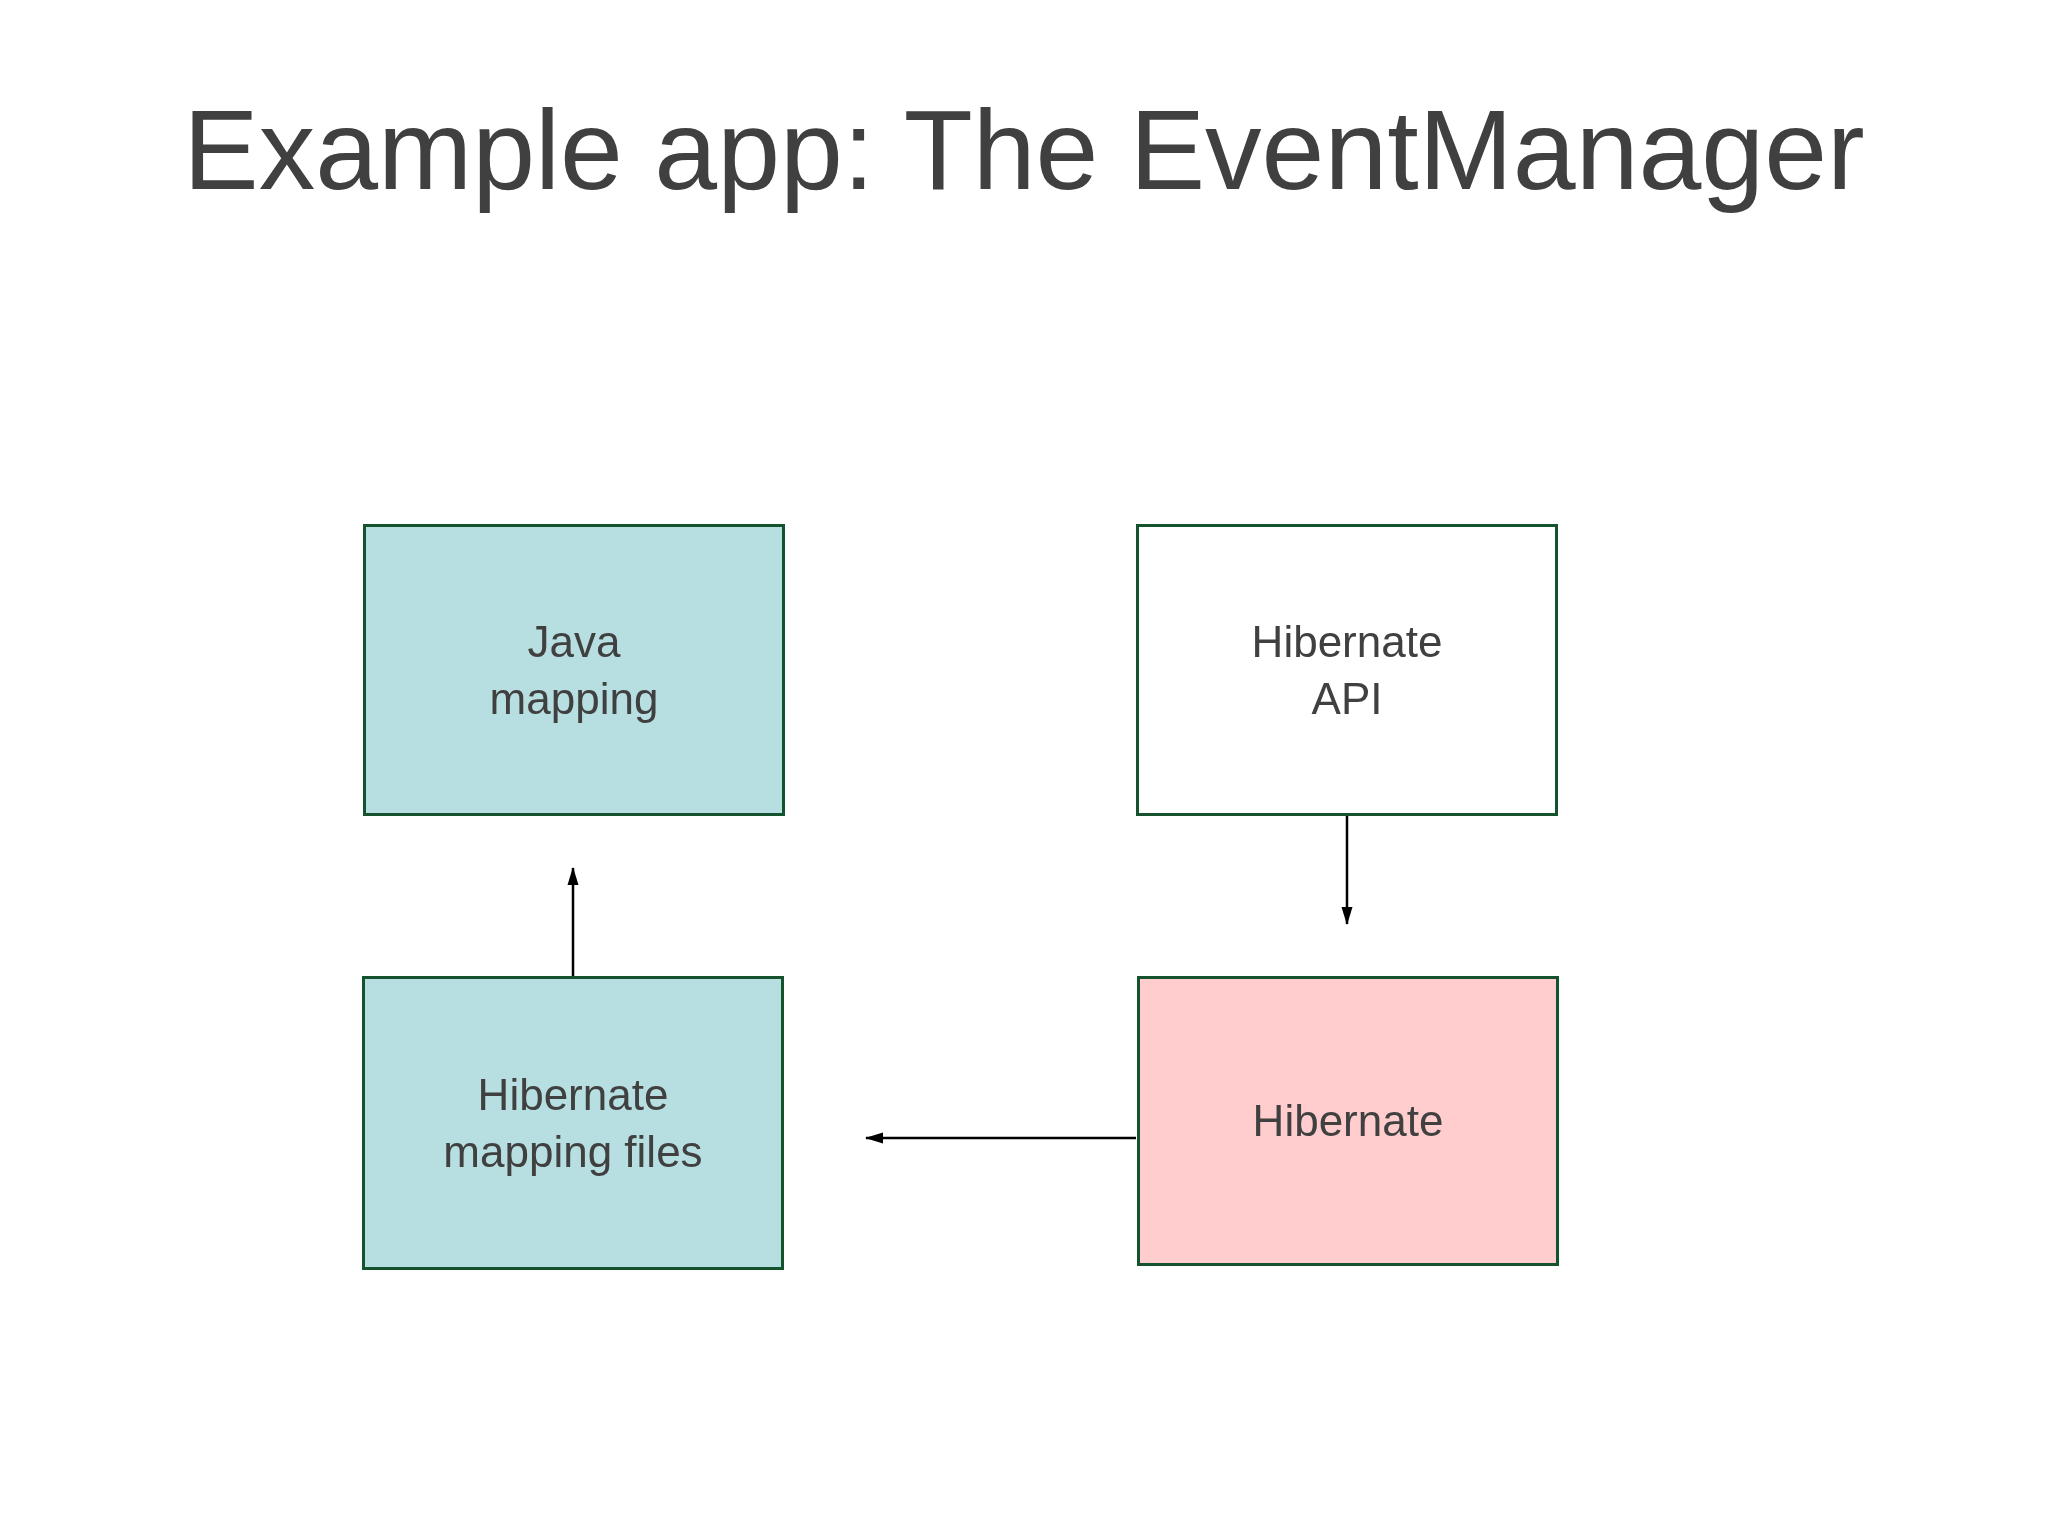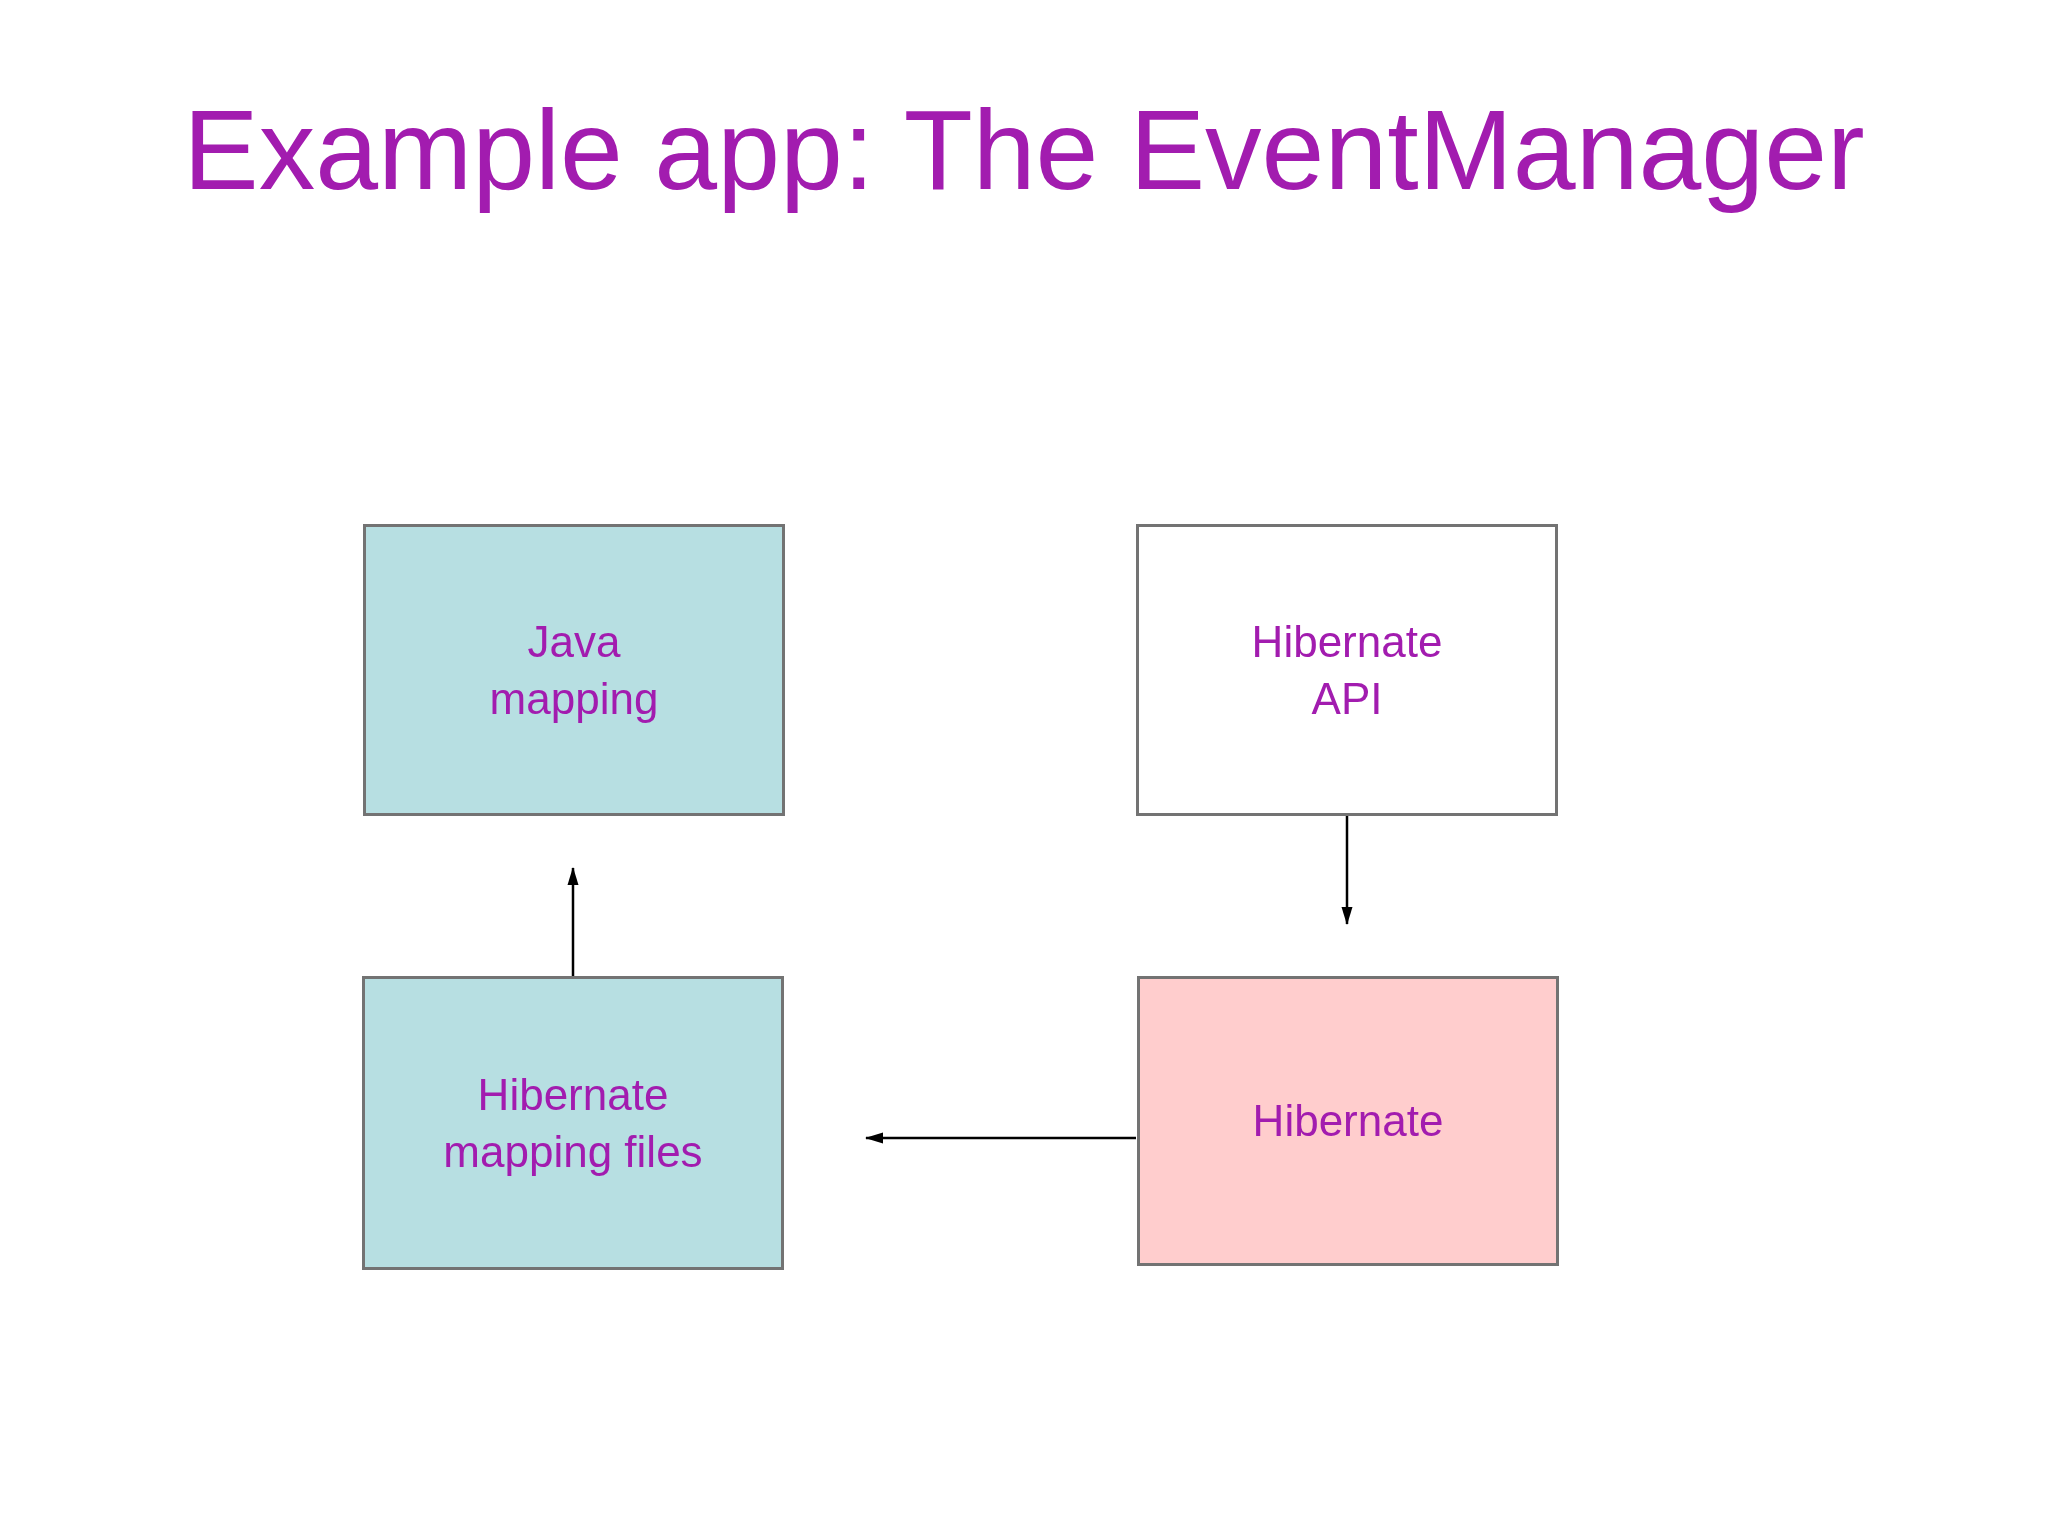--- a/index.html
+++ b/index.html
@@ -7,21 +7,21 @@
     padding: 0;
     background: #ffffff;
   }
   .slide {
     position: relative;
     width: 2048px;
     height: 1536px;
     background: #ffffff;
     overflow: hidden;
     font-family: "Liberation Sans", sans-serif;
-    color: #a21caf;
+    color: #404040;
   }
   .title {
     position: absolute;
     top: 80px;
     left: 0;
     width: 100%;
     text-align: center;
     font-size: 113px;
     line-height: 1.25;
     font-weight: 400;
@@ -32,21 +32,21 @@
     position: absolute;
     top: 0;
     left: 0;
     width: 2048px;
     height: 1536px;
     pointer-events: none;
   }
   .box {
     position: absolute;
     box-sizing: border-box;
-    border: 3px solid #737373;
+    border: 3px solid #14532d;
     display: flex;
     flex-direction: column;
     align-items: center;
     justify-content: center;
     text-align: center;
     font-size: 44px;
     line-height: 1.3;
   }
   .box .label-line {
     white-space: nowrap;

